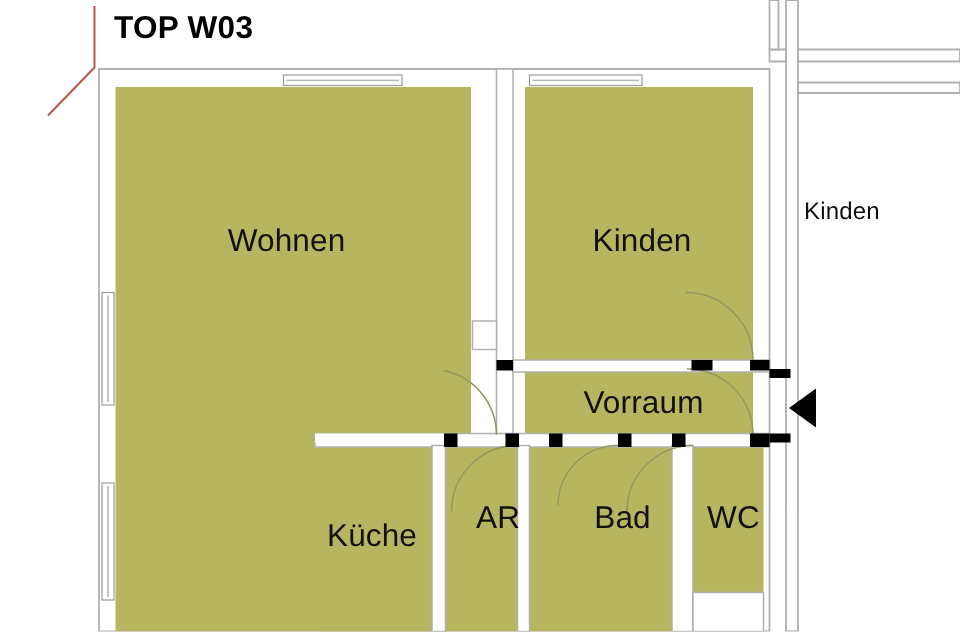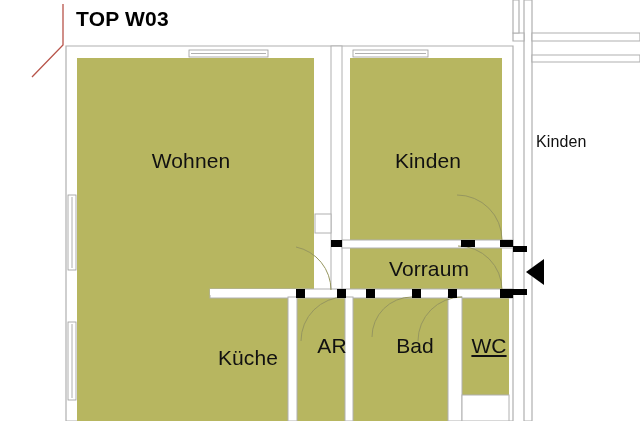--- a/index.html
+++ b/index.html
@@ -169,17 +169,17 @@
   </svg>
 
   <div class="plan-title">TOP W03</div>
 
   <div class="room-label" style="left:191px; top:161px;">Wohnen</div>
   <div class="room-label" style="left:428px; top:161px;">Kinden</div>
   <div class="room-label" style="left:429px; top:269px;">Vorraum</div>
   <div class="room-label" style="left:248px; top:358px;">Küche</div>
   <div class="room-label" style="left:332px; top:346px;">AR</div>
   <div class="room-label" style="left:415px; top:346px;">Bad</div>
-  <div class="room-label" style="left:489px; top:346px;text-decoration:underline;">WC</div>
+  <div class="room-label" style="left:489px; top:346px;">WC</div>
 
   <div class="outside-label" style="left:536px; top:142px;">Kinden</div>
 
 </div>
 
 </body></html>

